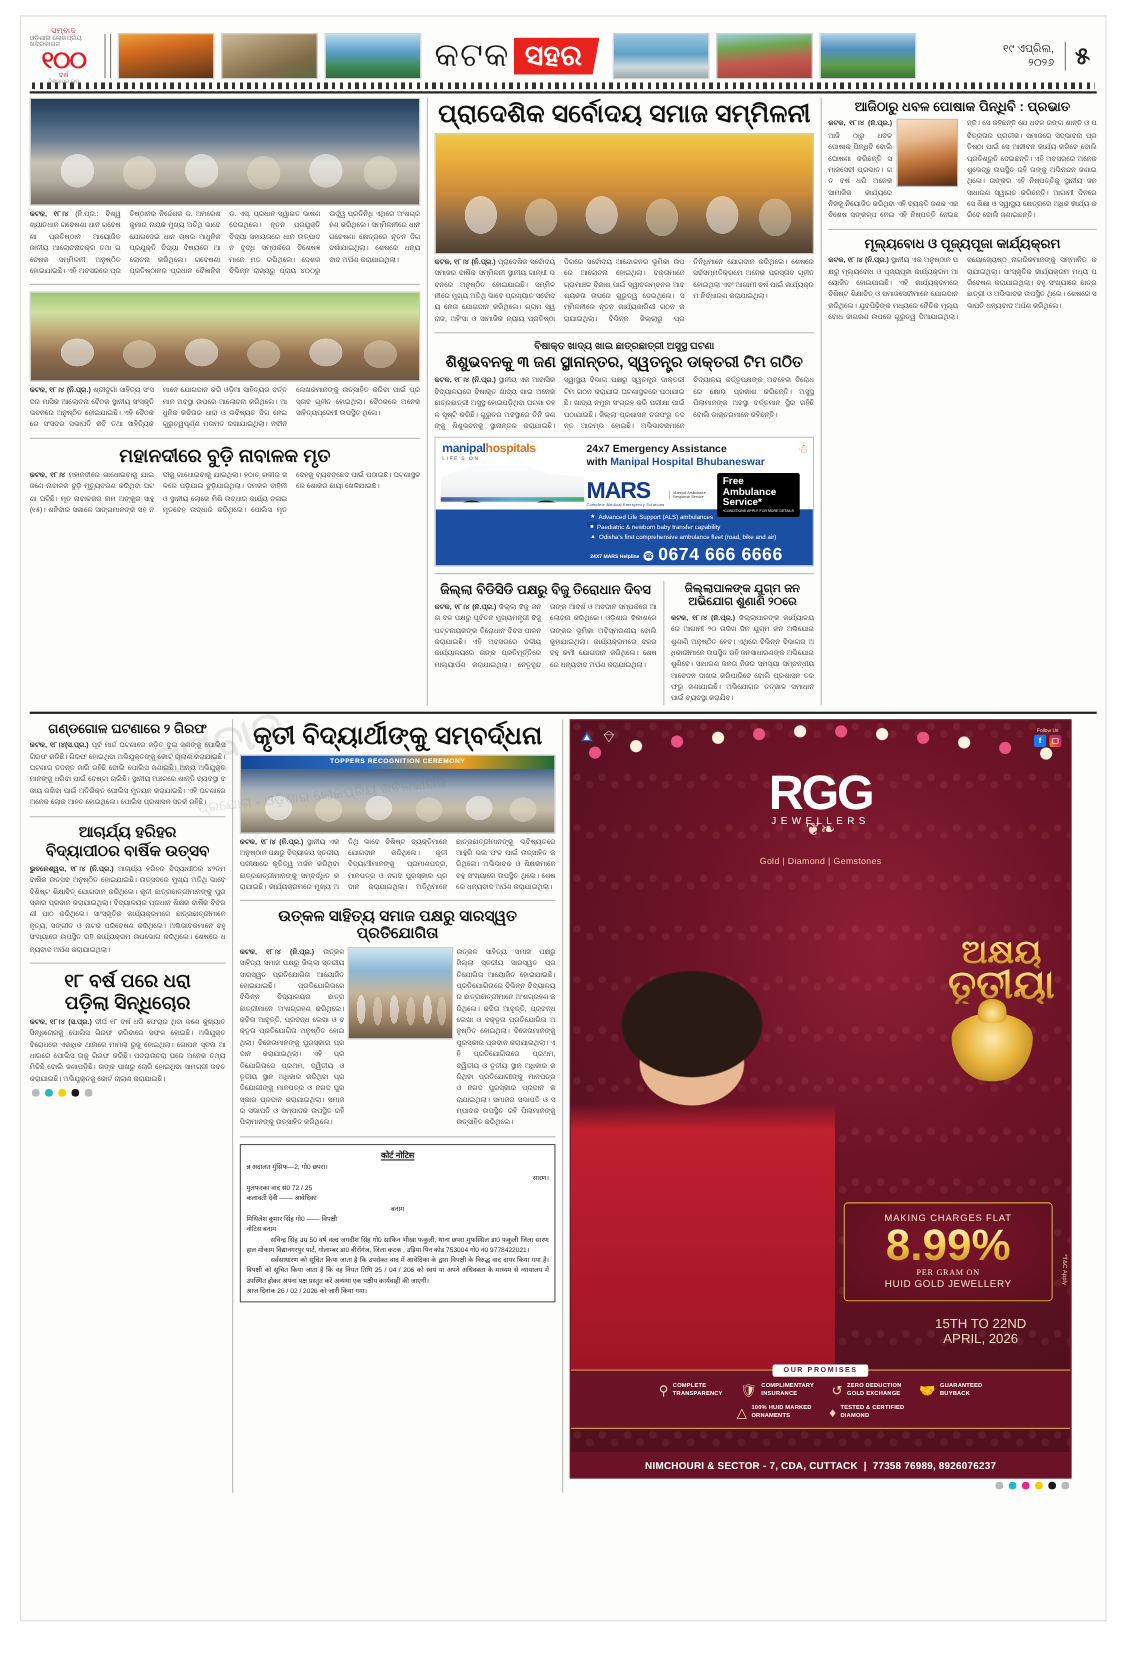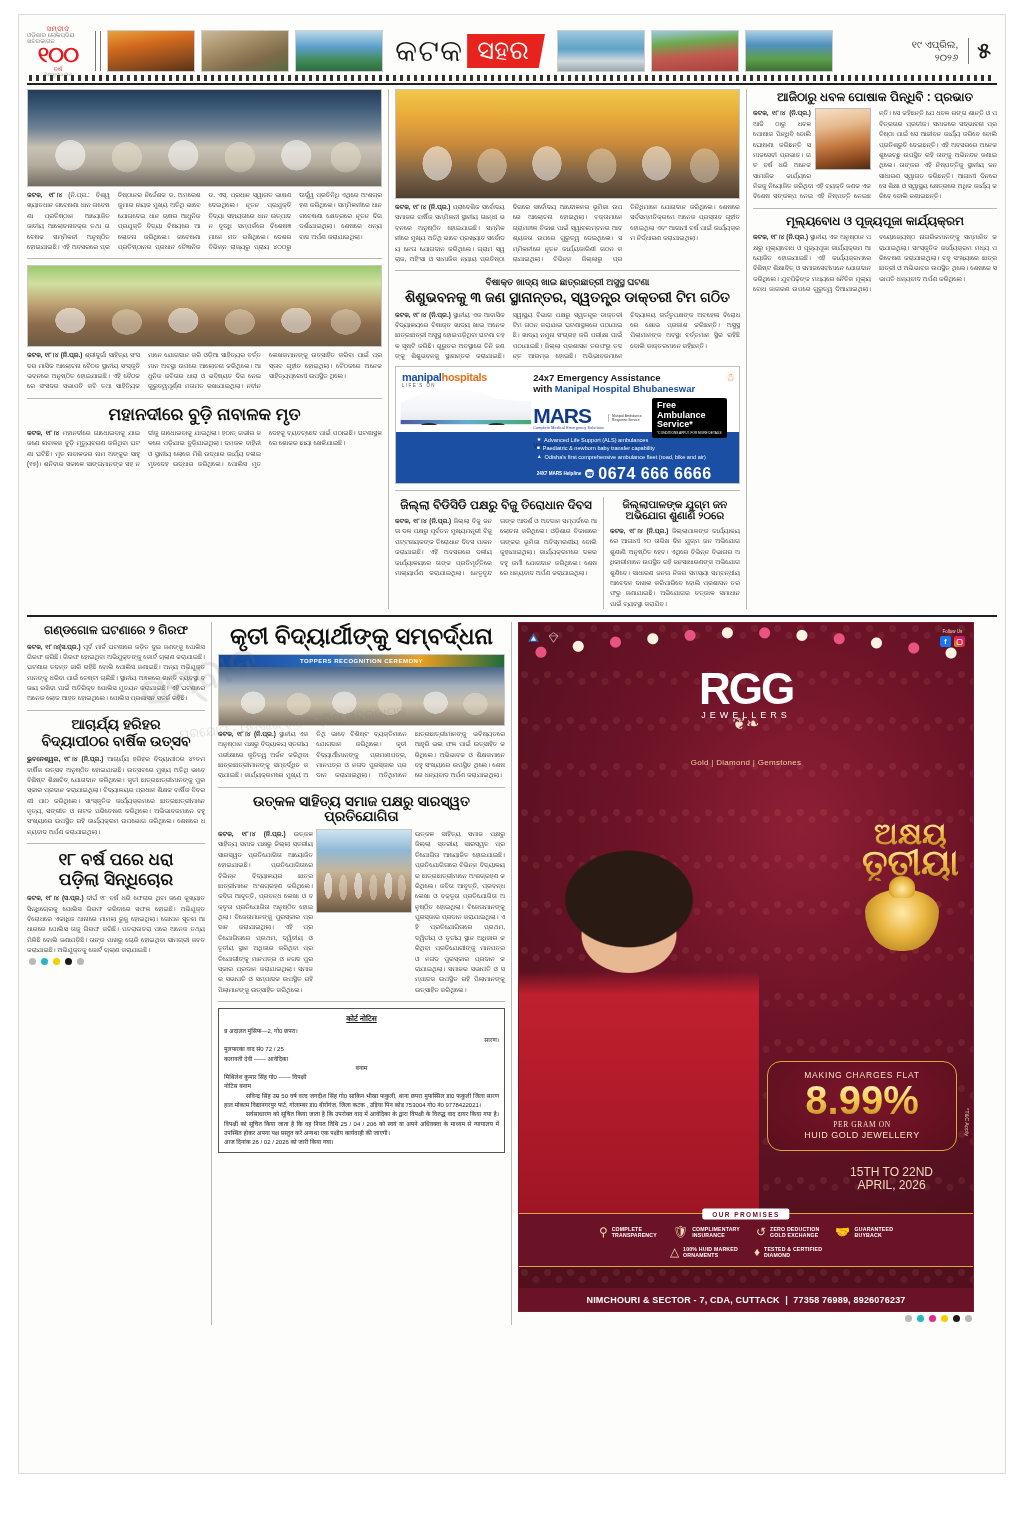--- a/index.html
+++ b/index.html
@@ -66,21 +66,21 @@
     margin: 0 6px;
   }
   .mh-title-od {
     font-size: 30px; font-weight: normal; color: #1a1a1a;
     letter-spacing: 1px; line-height: 1;
     padding-right: 4px;
   }
   .mh-title-red {
     background: #e8231e;
     color: #ffffff;
-    font-size: 26px; font-weight: normal;
+    font-size: 26px; font-weight: bold;
     padding: 3px 16px 5px 10px;
     line-height: 1;
     clip-path: polygon(0 0, 100% 0, 92% 100%, 0% 100%);
   }
   .mh-date {
     margin-left: auto;
     text-align: right;
     font-size: 10px; color: #222; line-height: 1.3;
     padding-right: 4px;
   }
@@ -276,21 +276,21 @@
   }
   .rgg-fb { background: #1877f2; }
   .rgg-ig { background: linear-gradient(45deg,#f09433,#dc2743,#bc1888); }
   .rgg-badges { position: absolute; top: 8px; left: 8px; display: flex; gap: 7px; }
   .rgg-badges .bd { width: 13px; height: 13px; opacity: .9; }
 
   .rgg-logo { position: absolute; top: 46px; left: 0; right: 0; text-align: center; }
   .rgg-logo .rgg-word { font-size: 44px; font-weight: bold; letter-spacing: -2px; line-height: .9; }
   .rgg-logo .rgg-jw { font-size: 9px; letter-spacing: 4px; margin-top: 1px; }
   .rgg-logo .rgg-orn { font-size: 16px; color: #f5e3cd; line-height: .8; margin-top: -2px; }
-  .rgg-logo .rgg-gdg { font-size: 8px; color: #f1cfa6; margin-top: 28px; letter-spacing: .3px; }
+  .rgg-logo .rgg-gdg { font-size: 8px; color: #f1cfa6; margin-top: 16px; letter-spacing: .3px; }
 
   .rgg-model {
     position: absolute; left: -10px; bottom: 76px; width: 250px; height: 400px;
     background:
       radial-gradient(ellipse 36% 17% at 48% 16%, #2a1a14 0 70%, transparent 72%),
       radial-gradient(ellipse 26% 13% at 48% 25%, #e7b892 0 72%, transparent 74%),
       linear-gradient(180deg, transparent 34%, #c0202f 40%, #9c1424 100%);
   }
   .rgg-akshaya {
     position: absolute; right: 14px; top: 196px;
@@ -317,21 +317,21 @@
     width: 26px; height: 22px;
     background: radial-gradient(ellipse at 50% 60%, #ffe9a8 0%, #e8b53e 55%, #9d6c15 100%);
     border-radius: 50% 50% 30% 30%;
   }
   .rgg-offer {
     position: absolute; right: 16px; bottom: 160px;
     width: 190px; padding: 8px 6px 10px 6px;
     text-align: center;
     background: radial-gradient(ellipse at 50% 40%, #7c152a 0%, #5a0f1e 100%);
     border: 1.5px solid #d9a93c;
-    border-radius: 14px;
+    border-radius: 4px;
   }
   .rgg-offer .o1 { font-size: 8.5px; letter-spacing: .8px; color: #f6e2c4; }
   .rgg-offer .o2 {
     font-size: 40px; font-weight: bold; line-height: .95; margin: 1px 0 1px 0;
     background: linear-gradient(180deg,#fff6c8 0%,#f5cf53 48%,#c2881f 100%);
     -webkit-background-clip: text; background-clip: text; color: transparent;
   }
   .rgg-offer .o3 { font-size: 7.5px; letter-spacing: .6px; color: #f6e2c4; font-family: Liberation Serif, serif; }
   .rgg-offer .o4 { font-size: 9px; letter-spacing: .5px; color: #f6e2c4; margin-top: 1px; }
   .rgg-tc {
@@ -496,20 +496,21 @@
         <div class="cols3 btext" style="margin-top:2px">
           <span class="dl">କଟକ, ୧୮।୪</span>
           <span>ମହାନଦୀରେ ଗାଧୋଇବାକୁ ଯାଇ ଜଣେ ନାବାଳକ ବୁଡ଼ି ମୃତ୍ୟୁବରଣ କରିଥିବା ଘଟଣା ଘଟିଛି। ମୃତ ନାବାଳକର ନାମ ଅଙ୍କୁର ସାହୁ (୧୫)। ଶନିବାର ସକାଳେ ସାଙ୍ଗମାନଙ୍କ ସହ ନଦୀକୁ ଗାଧୋଇବାକୁ ଯାଇଥିଲା। ହଠାତ୍ ଗଭୀର ଜଳରେ ପଡ଼ିଯାଇ ବୁଡ଼ିଯାଇଥିଲା। ଦମକଳ ବାହିନୀ ଓ ସ୍ଥାନୀୟ ଲୋକେ ମିଶି ଉଦ୍ଧାର କାର୍ଯ୍ୟ ଚଳାଇ ମୃତଦେହ ଉଦ୍ଧାର କରିଥିଲେ। ପୋଲିସ ମୃତଦେହକୁ ବ୍ୟବଚ୍ଛେଦ ପାଇଁ ପଠାଇଛି। ଘଟଣାସ୍ଥଳରେ ଶୋକର ଛାୟା ଖେଳିଯାଇଛି।</span>
         </div>
       </div>
 
       <div class="vrule"></div>
 
       <div style="width:345px">
 
+        <h1 class="hl hl-xl">ପ୍ରାଦେଶିକ ସର୍ବୋଦୟ ସମାଜ ସମ୍ମିଳନୀ</h1>
         <div class="photo ph-meet" style="height:110px">
           <div class="ph-overlay-figs"></div>
         </div>
         <div class="cols3 btext" style="margin-top:3px">
           <span class="dl">କଟକ, ୧୮।୪ (ନି.ପ୍ର.)</span>
           <span>ପ୍ରାଦେଶିକ ସର୍ବୋଦୟ ସମାଜର ବାର୍ଷିକ ସମ୍ମିଳନୀ ସ୍ଥାନୀୟ ଗାନ୍ଧୀ ଭବନରେ ଅନୁଷ୍ଠିତ ହୋଇଯାଇଛି। ସମ୍ମିଳନୀରେ ମୁଖ୍ୟ ଅତିଥି ଭାବେ ପ୍ରଖ୍ୟାତ ସର୍ବୋଦୟ ନେତା ଯୋଗଦାନ କରିଥିଲେ। ଗ୍ରାମ ସ୍ୱରାଜ, ଅହିଂସା ଓ ସାମାଜିକ ନ୍ୟାୟ ପ୍ରତିଷ୍ଠା ଦିଗରେ ସର୍ବୋଦୟ ଆନ୍ଦୋଳନର ଭୂମିକା ଉପରେ ଆଲୋଚନା ହୋଇଥିଲା। ବକ୍ତାମାନେ ଗ୍ରାମାଞ୍ଚଳ ବିକାଶ ପାଇଁ ସ୍ୱାବଲମ୍ବନର ଆବଶ୍ୟକତା ଉପରେ ଗୁରୁତ୍ୱ ଦେଇଥିଲେ। ସମ୍ମିଳନୀରେ ନୂତନ କାର୍ଯ୍ୟକାରିଣୀ ଗଠନ କରାଯାଇଥିଲା। ବିଭିନ୍ନ ଜିଲ୍ଲାରୁ ପ୍ରତିନିଧିମାନେ ଯୋଗଦାନ କରିଥିଲେ। ଶେଷରେ ସର୍ବସମ୍ମତିକ୍ରମେ ଅନେକ ପ୍ରସ୍ତାବ ଗୃହୀତ ହୋଇଥିଲା ଏବଂ ଆଗାମୀ ବର୍ଷ ପାଇଁ କାର୍ଯ୍ୟକ୍ରମ ନିର୍ଦ୍ଧାରଣ କରାଯାଇଥିଲା।</span>
         </div>
 
         <div class="hrule"></div>
 

